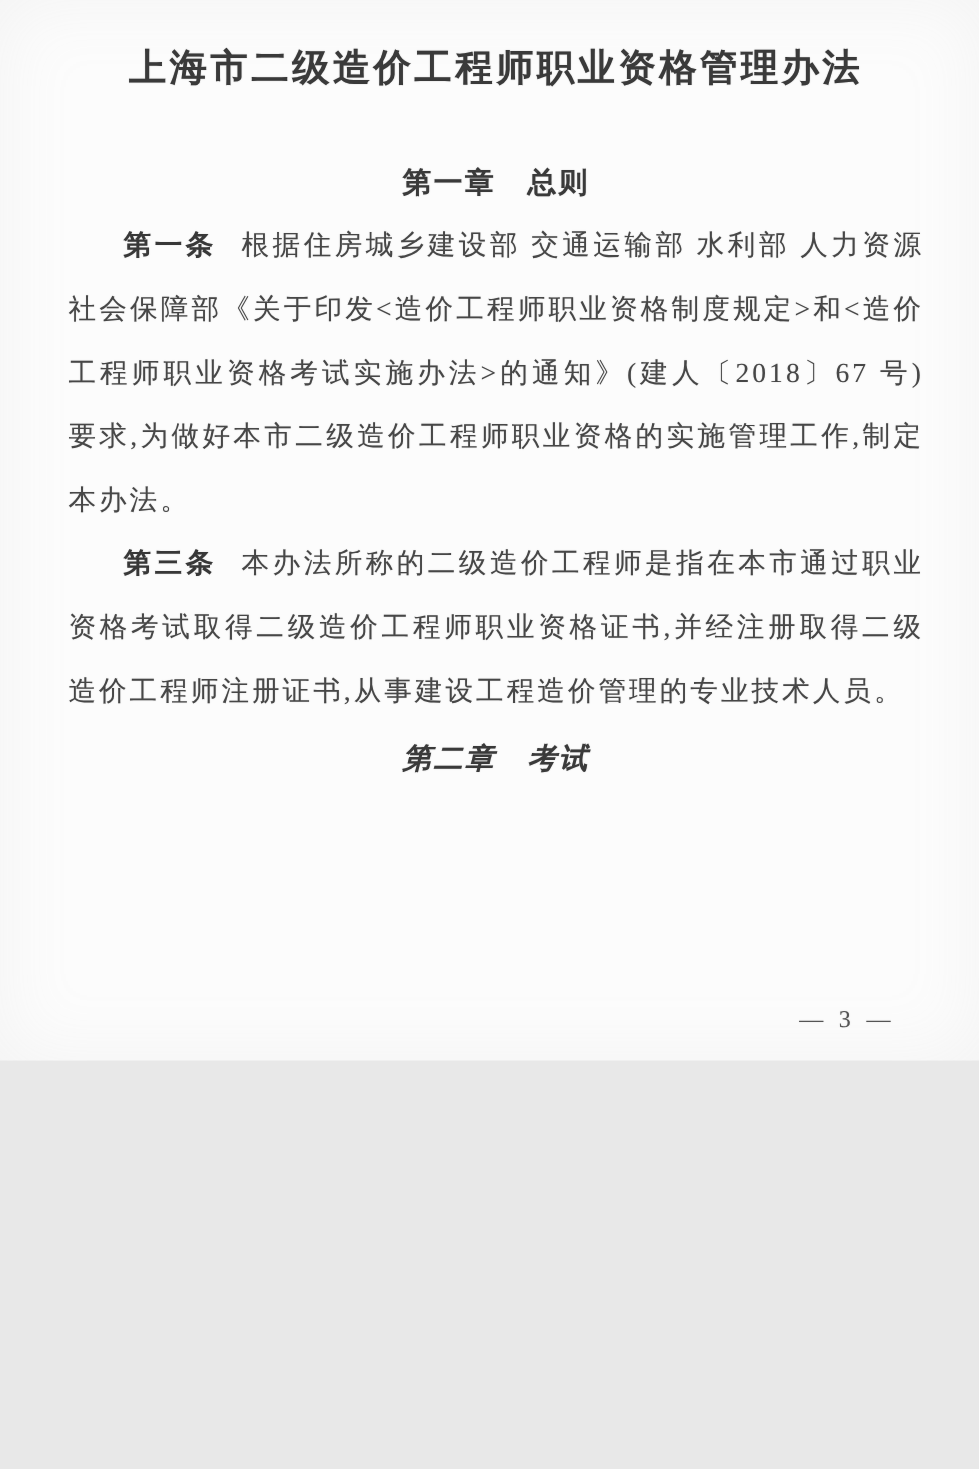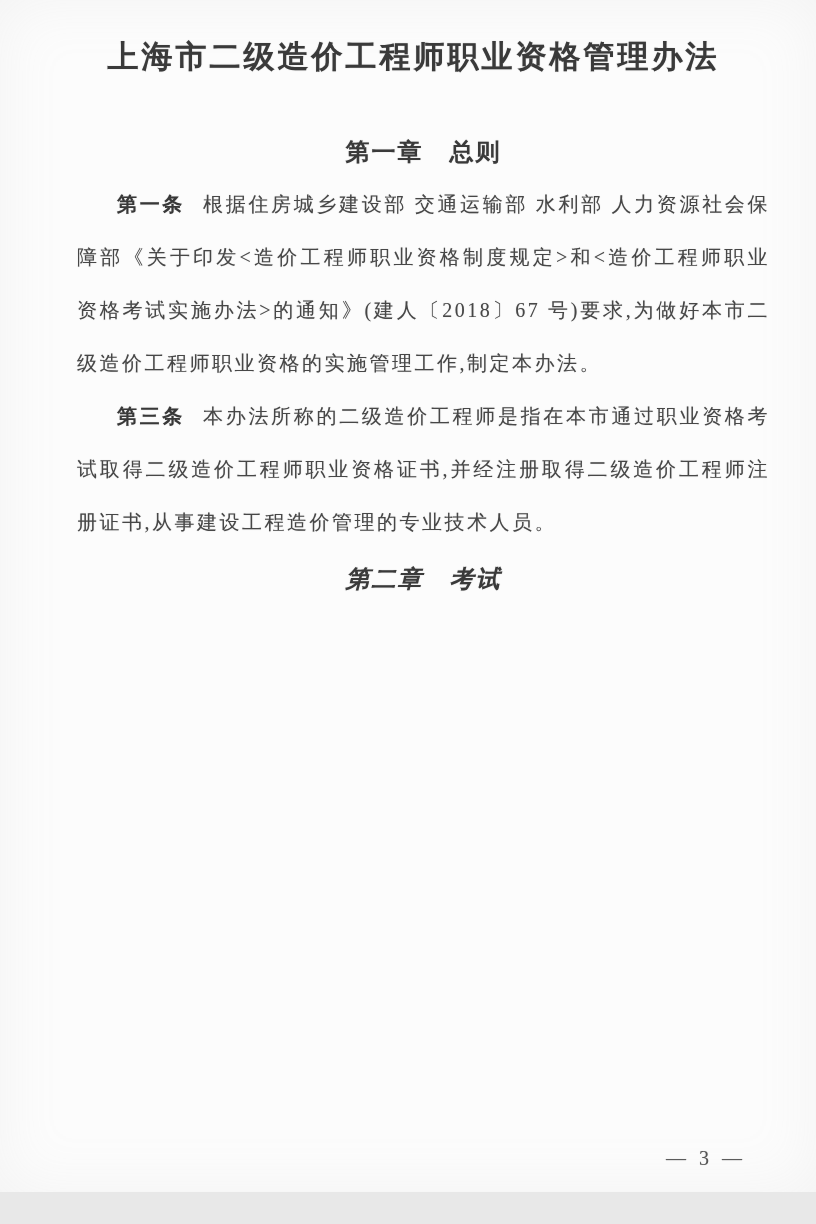--- a/index.html
+++ b/index.html
@@ -3,56 +3,56 @@
 <meta charset="utf-8">
 <style>
   html, body {
     margin: 0;
     padding: 0;
     background: #e8e8e8;
   }
   .page {
     position: relative;
     width: 816px;
-    height: 1192px;
+    height: 884px;
     margin: 0 auto;
     background: #fcfcfc;
     overflow: hidden;
     font-family: "Liberation Serif", "DejaVu Serif", serif;
     color: #454545;
     box-shadow: inset 0 0 60px rgba(180,180,180,0.12);
   }
   .doc-title {
     margin: 36px 46px 0 57px;
     text-align: center;
     font-size: 31px;
     font-weight: bold;
     letter-spacing: 3px;
     color: #3a3a3a;
     text-shadow: 0 0 1px rgba(70,70,70,0.45);
   }
   .doc-body {
-    padding: 0 46px 0 77px;
+    padding: 0 46px 0 57px;
   }
   .chapter-heading {
     margin: 58px 0 10px 0;
     text-align: center;
     font-size: 24px;
     font-weight: bold;
     letter-spacing: 2px;
     color: #3a3a3a;
     text-shadow: 0 0 1px rgba(70,70,70,0.4);
   }
   .chapter-heading.second {
     margin: 14px 0 31px 0;
     font-style: italic;
   }
   .article {
     margin: 0;
-    font-size: 20px;
+    font-size: 23px;
     line-height: 53px;
     letter-spacing: 2.5px;
     text-align: justify;
     text-indent: 2em;
     color: #474747;
     text-shadow: 0 0 1px rgba(90,90,90,0.35);
     font-family: Liberation Serif, serif;
   }
   .article-label {
     font-weight: bold;

